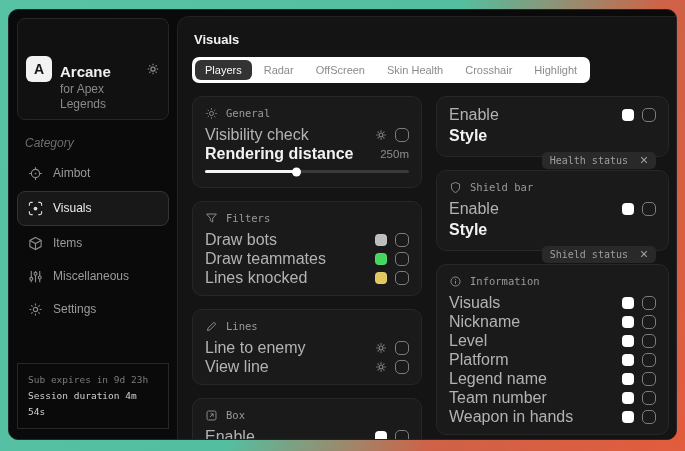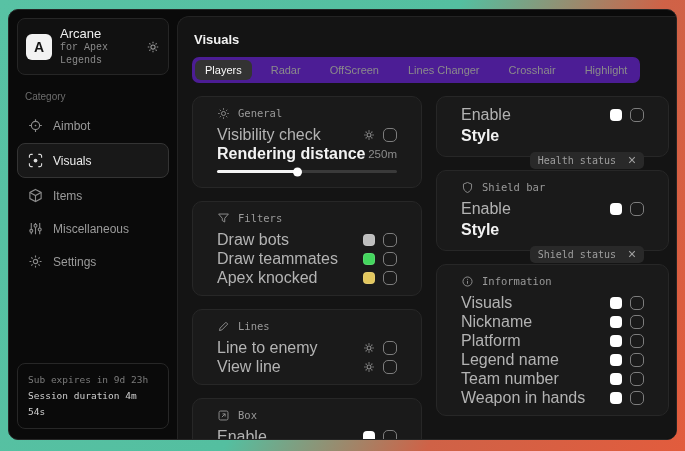--- a/index.html
+++ b/index.html
@@ -20,62 +20,62 @@
     display:flex; align-items:center; gap:8px;
     border:1px solid #262626; border-radius:8px; background:#111;
     padding:7px 8px; margin:0 2px;
   }
   .logo {
     width:26px; height:26px; border-radius:6px; background:#f2f2f2;
     color:#141414; font-weight:bold; font-size:14px;
     display:flex; align-items:center; justify-content:center; flex:0 0 26px;
   }
   .brand-text { flex:1; line-height:1.25; }
-  .brand-title { font-size:13px; font-weight:normal; color:#f0f0f0; }
-  .brand-sub { font-size:10px; color:#8a8a8a;font-family:Liberation Mono, monospace; }
+  .brand-title { font-size:15px; font-weight:bold; color:#f0f0f0;margin-top:37px; }
+  .brand-sub { font-size:12px; color:#8a8a8a; }
   .brand-gear { color:#9a9a9a; display:flex; }
-  .cat-label { font-size:10px; color:#6d6d6d; margin:16px 10px 8px; }
+  .cat-label { font-size:12px; color:#6d6d6d; margin:16px 10px 8px;font-style:italic; }
   .side-item {
     display:flex; align-items:center; gap:10px; color:#9b9b9b;
     font-size:12px; padding:7px 10px; margin:2px 2px; border-radius:8px;
     border:1px solid transparent; cursor:default;
   }
   .side-item svg { color:#8b8b8b; }
   .side-item.active { background:#181818; border-color:#343434; color:#ececec; padding:9px 10px; }
   .side-item.active svg { color:#dcdcdc; }
   .sub-box {
     position:absolute; left:8px; right:8px; bottom:10px;
-    border:1px solid #272727; border-radius:8px; padding:8px 10px;
+    border:1px solid #272727; border-radius:0; padding:8px 10px;
     font-family:"DejaVu Sans Mono", monospace; font-size:9.5px; line-height:1.7;
   }
   .sub-line1 { color:#7b7b7b; }
   .sub-line2 { color:#cfcfcf; }
   
   .main {
     flex:1; margin-top:6px; background:#141414;
     border-left:1px solid #232323; border-top:1px solid #232323;
     border-radius:12px 0 0 0; padding:13px 10px 0 14px; overflow:hidden;
   }
   .main-title { font-size:13px; font-weight:bold; color:#f2f2f2; margin:2px 0 10px 2px; }
   .tabs {
-    display:inline-flex; gap:9px; background:#4c1d95; border-radius:7px;
+    display:inline-flex; gap:2px; background:#ffffff; border-radius:7px;
     padding:3px; margin-bottom:13px;
   }
   .tab {
     border:none; background:transparent; color:#8b8b8b; font-size:11px;
     font-family:"Liberation Sans", sans-serif;
     padding:4px 10px; border-radius:6px; cursor:default; white-space:nowrap;
   }
   .tab.active { background:#333333; color:#fafafa; }
   .cols { display:flex; gap:14px; }
   .col-l { width:230px; flex:0 0 230px; }
   .col-r { width:233px; flex:0 0 233px; }
   .card {
     background:#1a1a1a; border:1px solid #272727; border-radius:10px;
-    padding:8px 24px; margin-bottom:13px;
+    padding:8px 12px; margin-bottom:13px;
   }
   .card-head {
     display:flex; align-items:center; gap:8px; height:16px; margin-bottom:4px;
     font-family:"DejaVu Sans Mono", monospace; font-size:10.5px; color:#9a9a9a;
   }
   .card-head svg { color:#8d8d8d; }
   .row { display:flex; align-items:center; justify-content:space-between; height:19px; }
   .row-label { font-size:16px; color:#b3b3b3; }
   .row-label.strong { color:#f2f2f2; font-weight:bold; }
   .row-value { font-size:11.5px; color:#8d8d8d; }
@@ -184,21 +184,21 @@
     </div>
   </div>
 
   <div class="main">
     <div class="main-title">Visuals</div>
 
     <div class="tabs">
       <button class="tab active">Players</button>
       <button class="tab">Radar</button>
       <button class="tab">OffScreen</button>
-      <button class="tab">Lines Changer</button>
+      <button class="tab">Skin Health</button>
       <button class="tab">Crosshair</button>
       <button class="tab">Highlight</button>
     </div>
 
     <div class="cols">
 
       <div class="col-l">
 
         <section class="card">
           <div class="card-head">
@@ -248,21 +248,21 @@
             </span>
           </div>
           <div class="row">
             <span class="row-label">Draw teammates</span>
             <span class="controls">
               <span class="swatch" style="background-color: rgb(68, 214, 94);"></span>
               <span class="checkbox"></span>
             </span>
           </div>
           <div class="row">
-            <span class="row-label">Apex knocked</span>
+            <span class="row-label">Lines knocked</span>
             <span class="controls">
               <span class="swatch" style="background-color: rgb(226, 199, 94);"></span>
               <span class="checkbox"></span>
             </span>
           </div>
         </section>
 
         <section class="card">
           <div class="card-head">
             <span>
@@ -382,20 +382,27 @@
             </span>
           </div>
           <div class="row">
             <span class="row-label">Nickname</span>
             <span class="controls">
               <span class="swatch" style="background-color: rgb(255, 255, 255);"></span>
               <span class="checkbox"></span>
             </span>
           </div>
           <div class="row">
+            <span class="row-label">Level</span>
+            <span class="controls">
+              <span class="swatch" style="background-color: rgb(255, 255, 255);"></span>
+              <span class="checkbox"></span>
+            </span>
+          </div>
+          <div class="row">
             <span class="row-label">Platform</span>
             <span class="controls">
               <span class="swatch" style="background-color: rgb(255, 255, 255);"></span>
               <span class="checkbox"></span>
             </span>
           </div>
           <div class="row">
             <span class="row-label">Legend name</span>
             <span class="controls">
               <span class="swatch" style="background-color: rgb(255, 255, 255);"></span>

